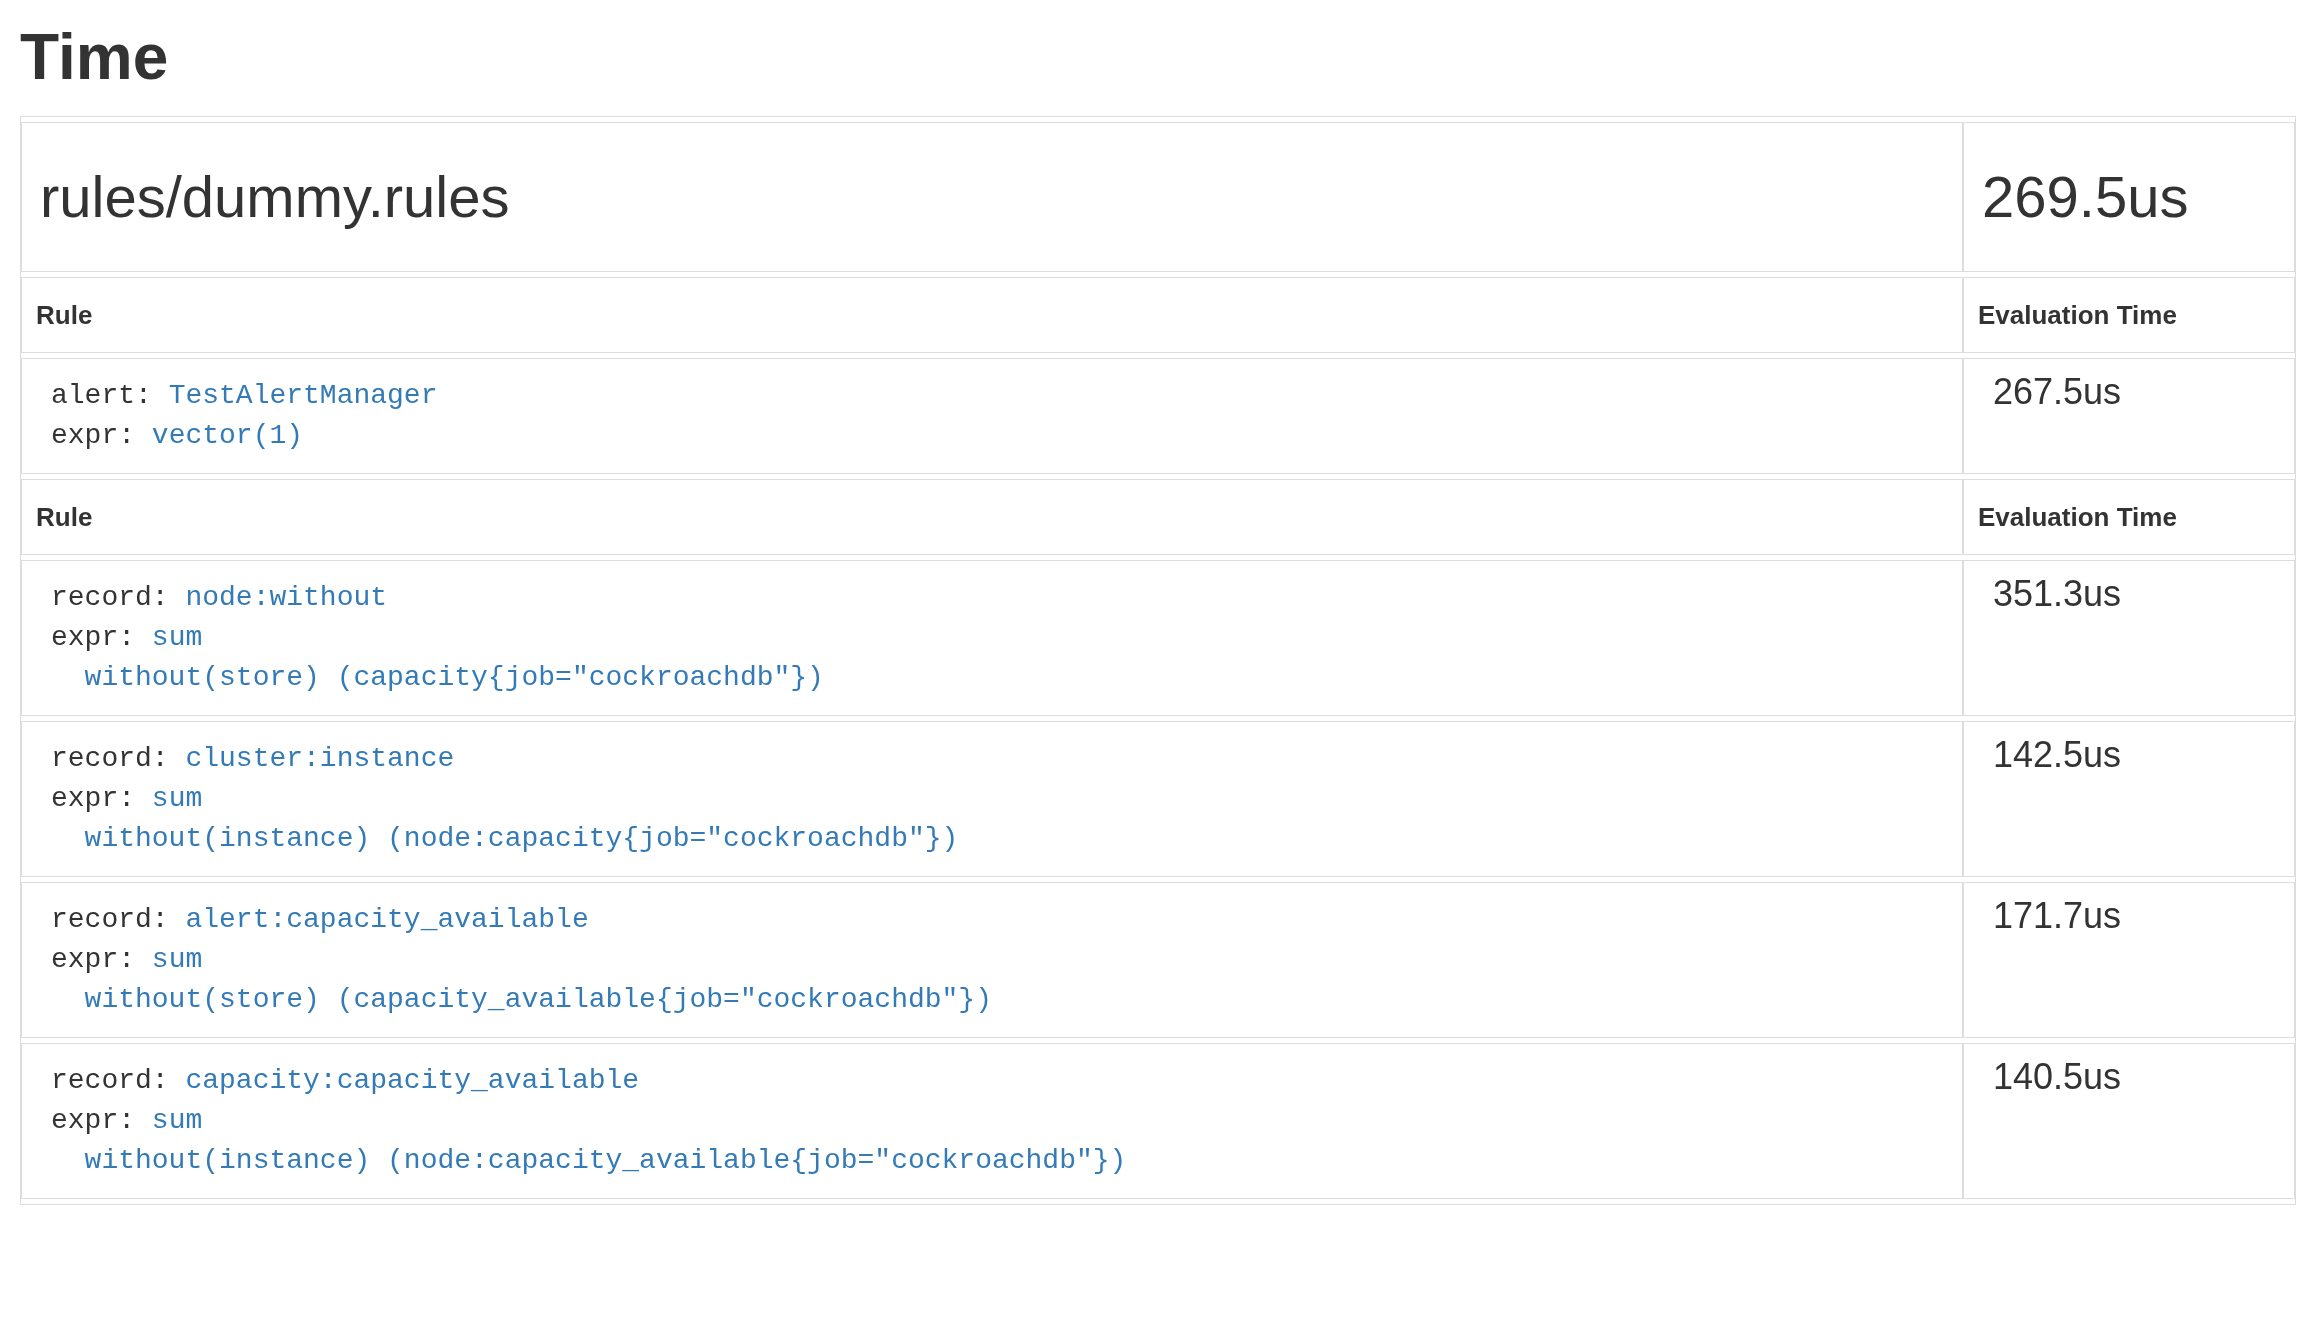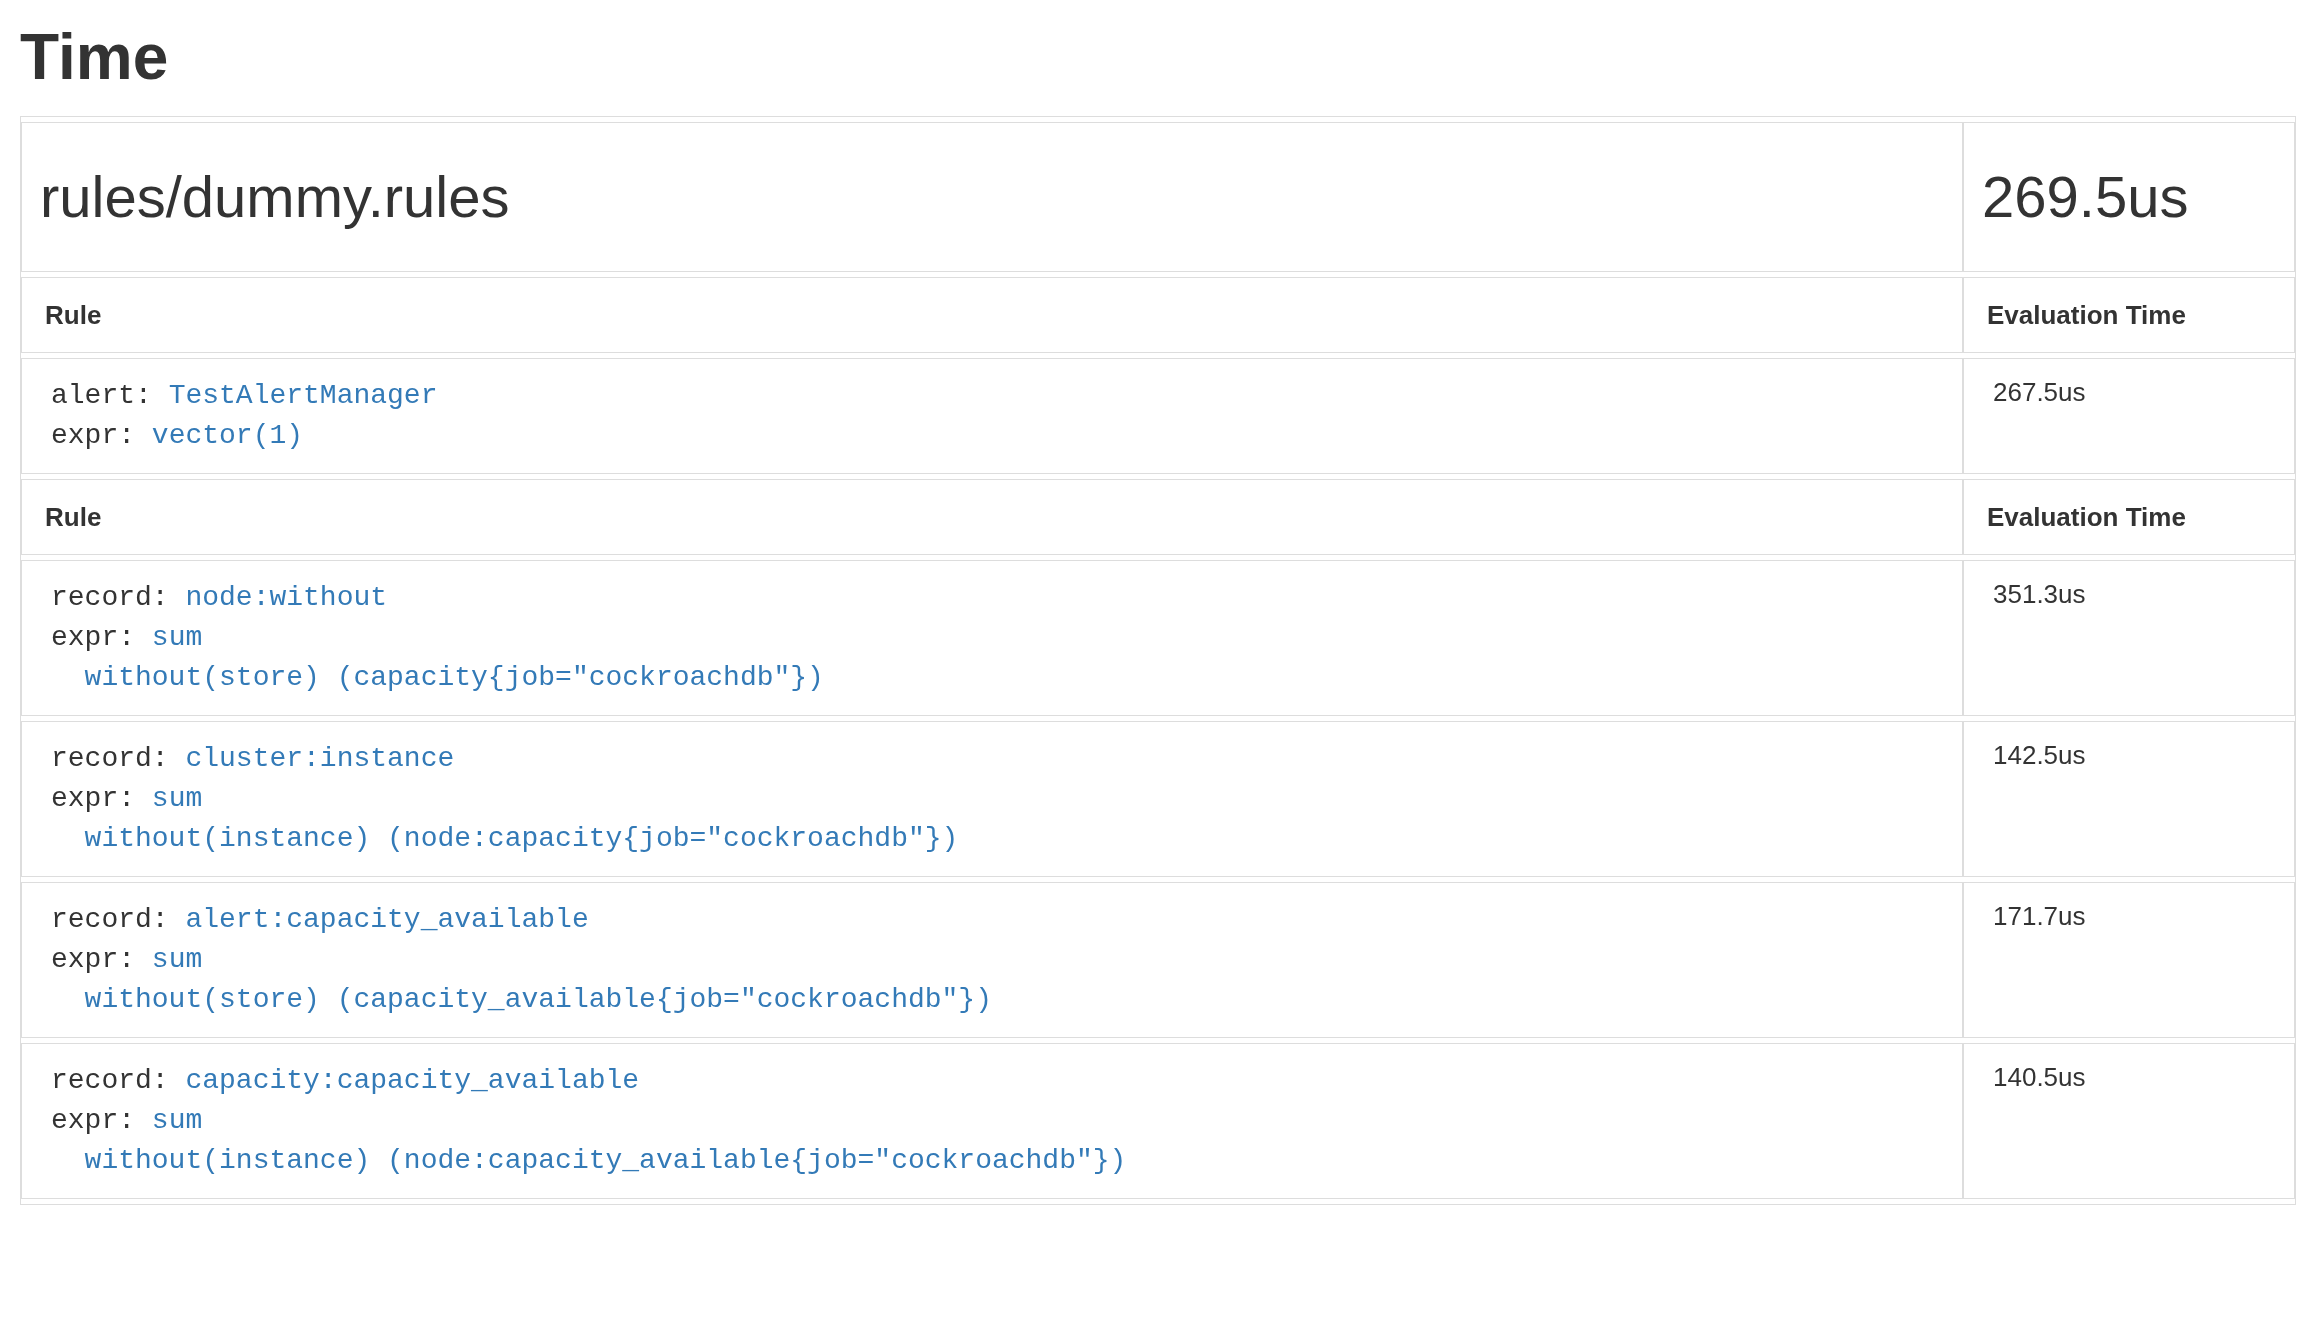--- a/index.html
+++ b/index.html
@@ -45,21 +45,21 @@
     margin: 0;
     font-size: 58px;
     font-weight: normal;
     line-height: 1.1;
     color: var(--text, #333);
     white-space: nowrap;
   }
 
   
   tr.cols-row td {
-    padding: 22px 23px;
+    padding: 22px 14px;
     font-weight: bold;
     font-size: 26px;
     line-height: 30px;
     white-space: nowrap;
     margin-left: 8px;
   }
 
   
   td.rule-cell {
     background: var(--rule-bg, #f5f5f5);
@@ -73,21 +73,21 @@
     color: var(--text, #333);
     white-space: pre;
   }
   pre.rule-code a.lnk {
     color: var(--link, #337ab7);
     text-decoration: none;
     cursor: pointer;
   }
   td.time-cell {
     padding: 16px 18px;
-    font-size: 26px;
+    font-size: 36px;
     line-height: 34px;
     white-space: nowrap;
   }
 </style>
 </head>
 <body>
 
 <div class="page">
   <h1 class="page-title">Time</h1>
   <table class="rules-table">

